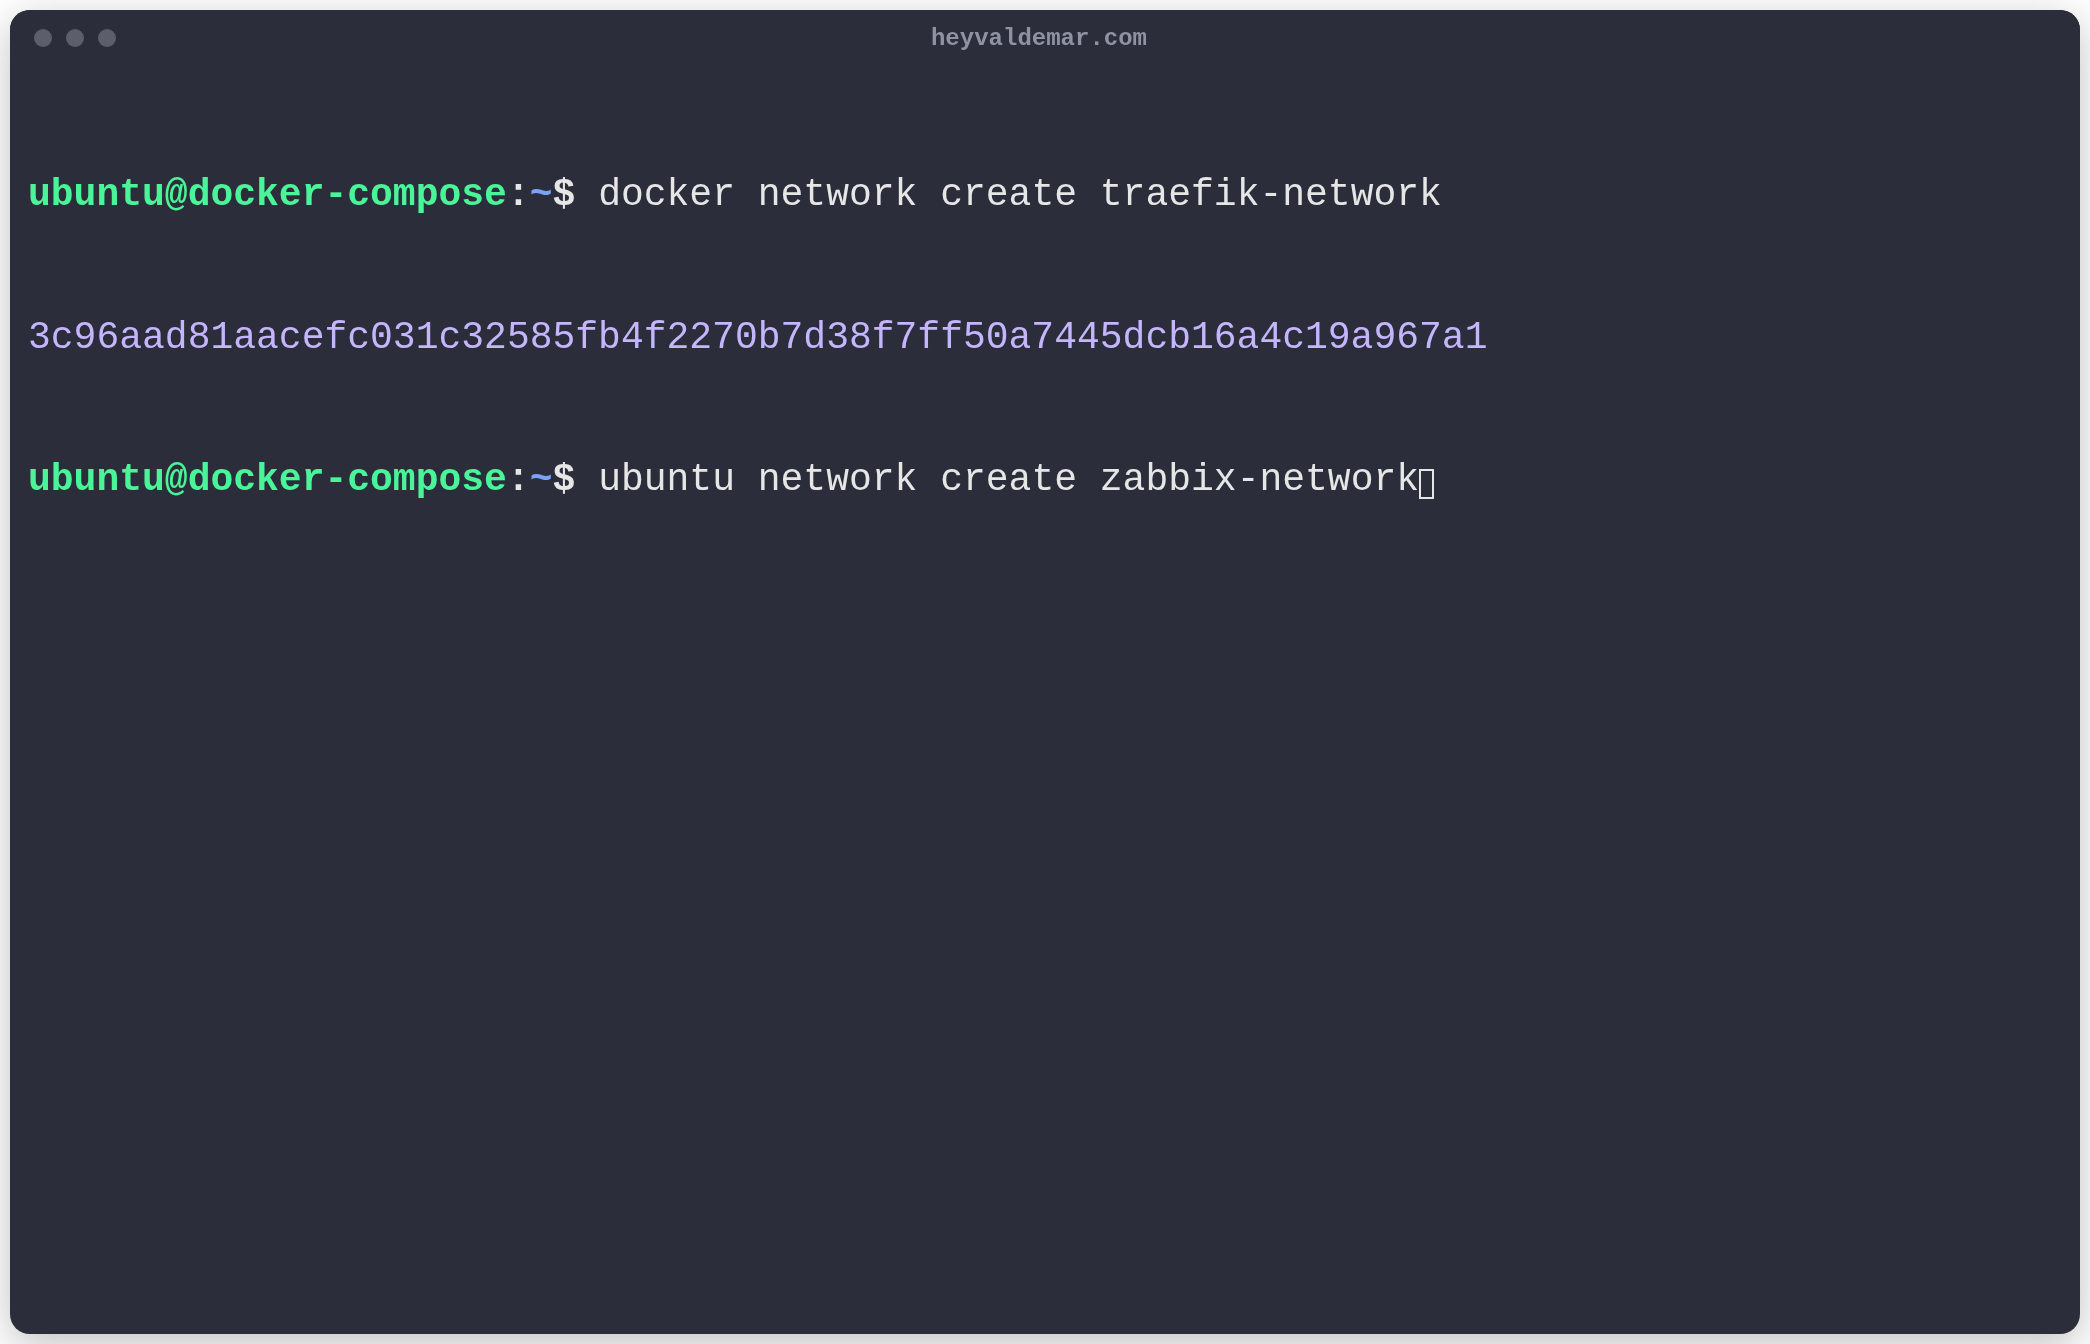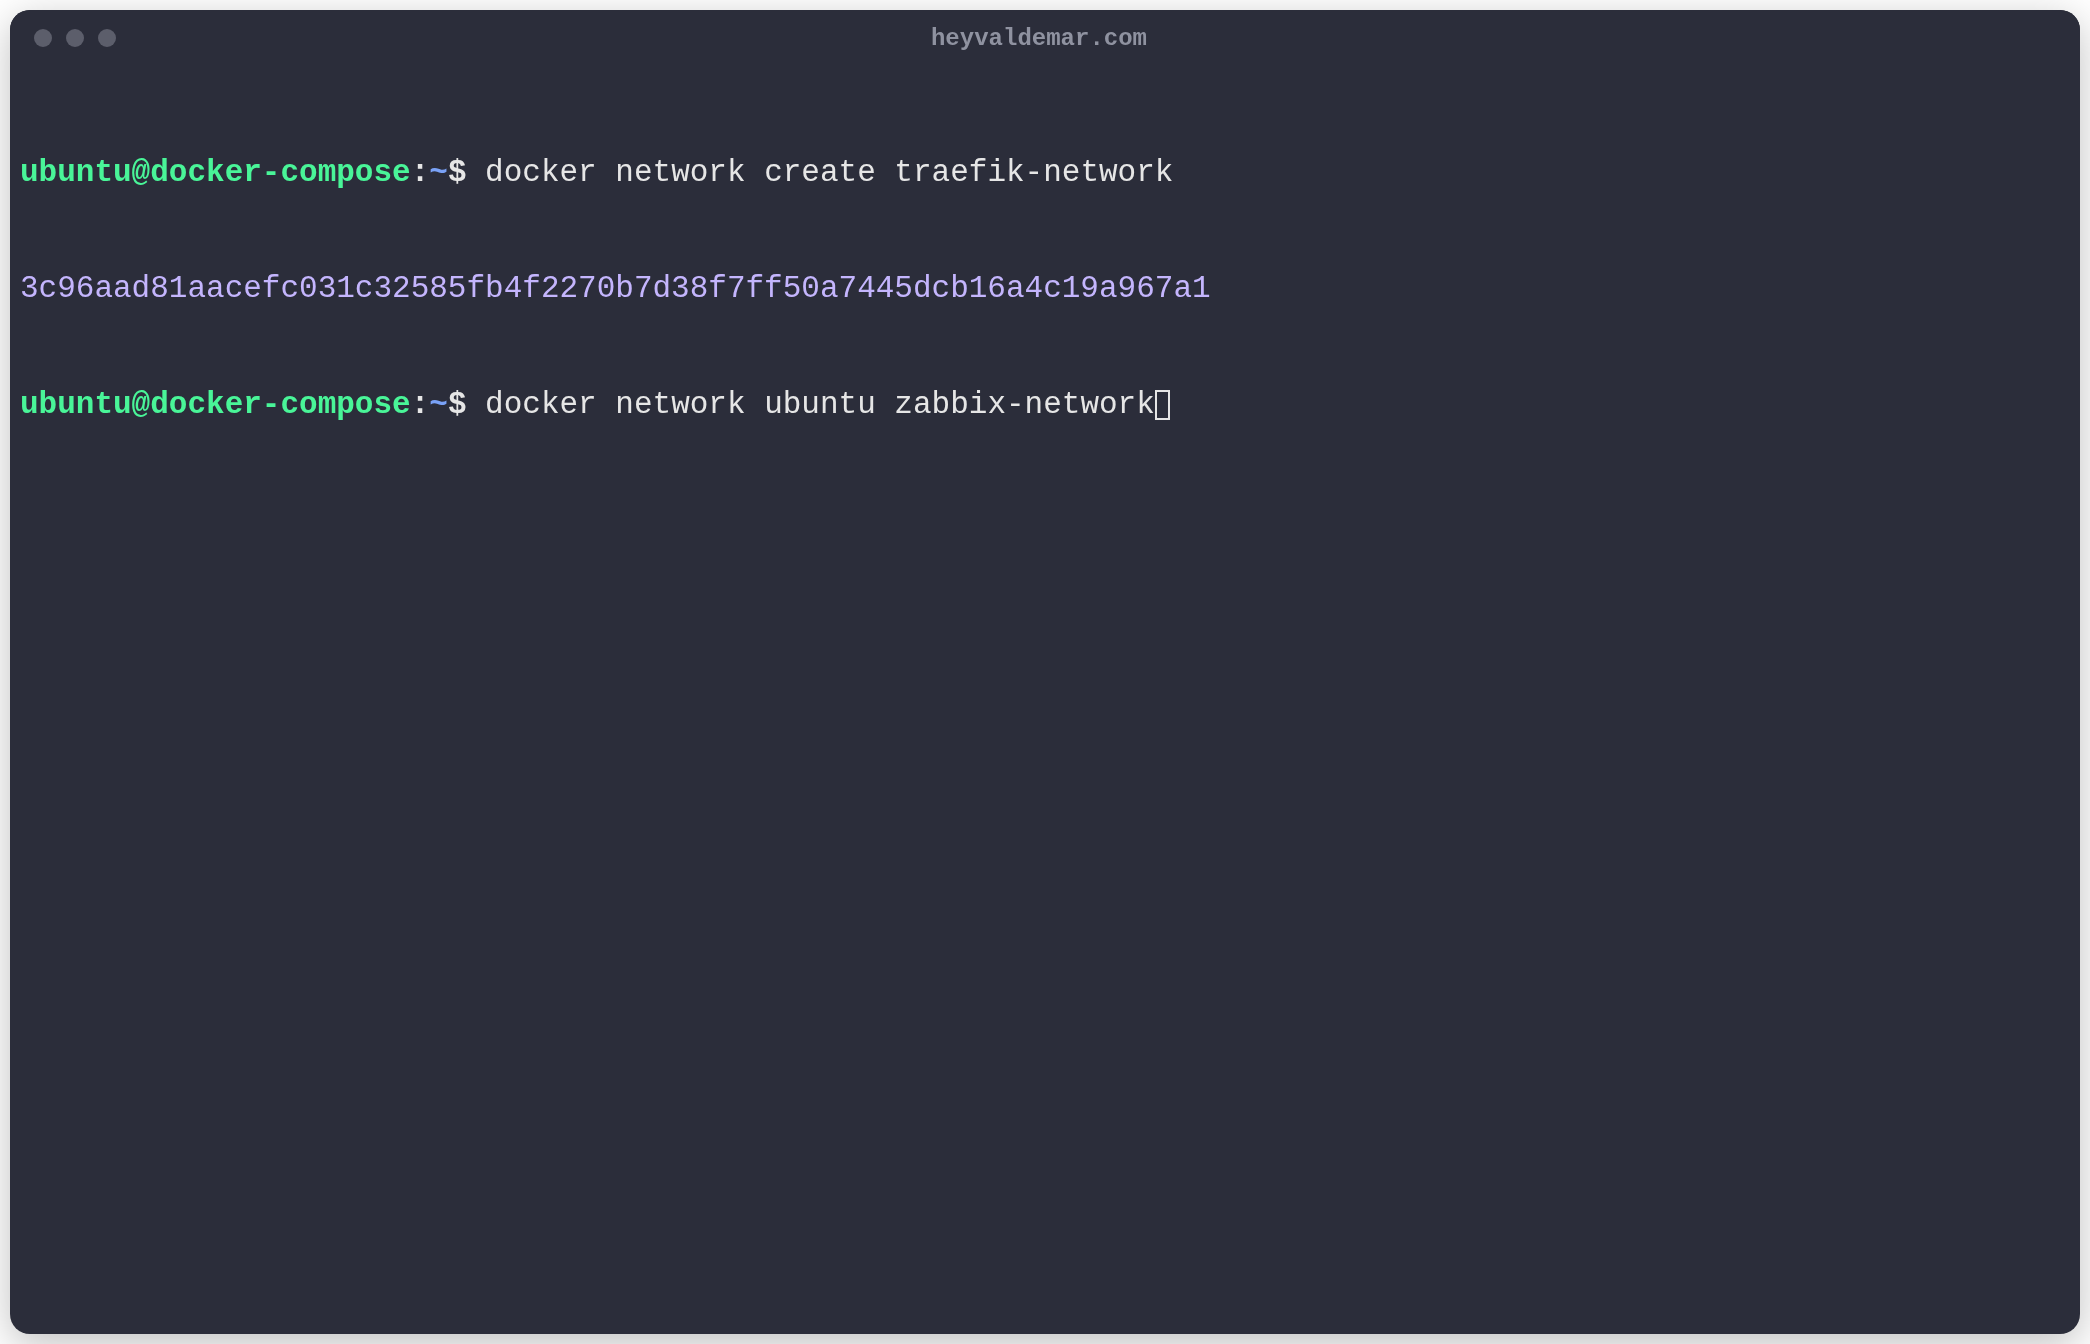--- a/index.html
+++ b/index.html
@@ -43,22 +43,22 @@
     position: absolute;
     left: 0;
     right: 12px;
     text-align: center;
     color: #8f92a0;
     font-size: 24px;
     font-weight: 600;
     pointer-events: none;
   }
   .terminal-body {
-    padding: 10px 10px;
-    font-size: 31px;
+    padding: 10px 18px;
+    font-size: 38px;
     line-height: 1.25;
     white-space: pre;
     color: #e6e6e6;
     letter-spacing: 0;
   }
   .line {
     display: block;
   }
   .user-host {
     color: #49f598;
@@ -102,16 +102,16 @@
       <div class="traffic-light"></div>
       <div class="traffic-light"></div>
       <div class="traffic-light"></div>
     </div>
     <div class="window-title">heyvaldemar.com</div>
   </div>
 
   <div class="terminal-body">
     <span class="line"><span class="user-host">ubuntu@docker-compose</span><span class="colon">:</span><span class="path">~</span><span class="dollar">$</span><span class="cmd"> docker network create traefik-network</span></span>
     <span class="line output">3c96aad81aacefc031c32585fb4f2270b7d38f7ff50a7445dcb16a4c19a967a1</span>
-    <span class="line"><span class="user-host">ubuntu@docker-compose</span><span class="colon">:</span><span class="path">~</span><span class="dollar">$</span><span class="cmd"> docker network ubuntu zabbix-network</span><span class="cursor"></span></span>
+    <span class="line"><span class="user-host">ubuntu@docker-compose</span><span class="colon">:</span><span class="path">~</span><span class="dollar">$</span><span class="cmd"> ubuntu network create zabbix-network</span><span class="cursor"></span></span>
   </div>
 
 </div>
 
 </body></html>

